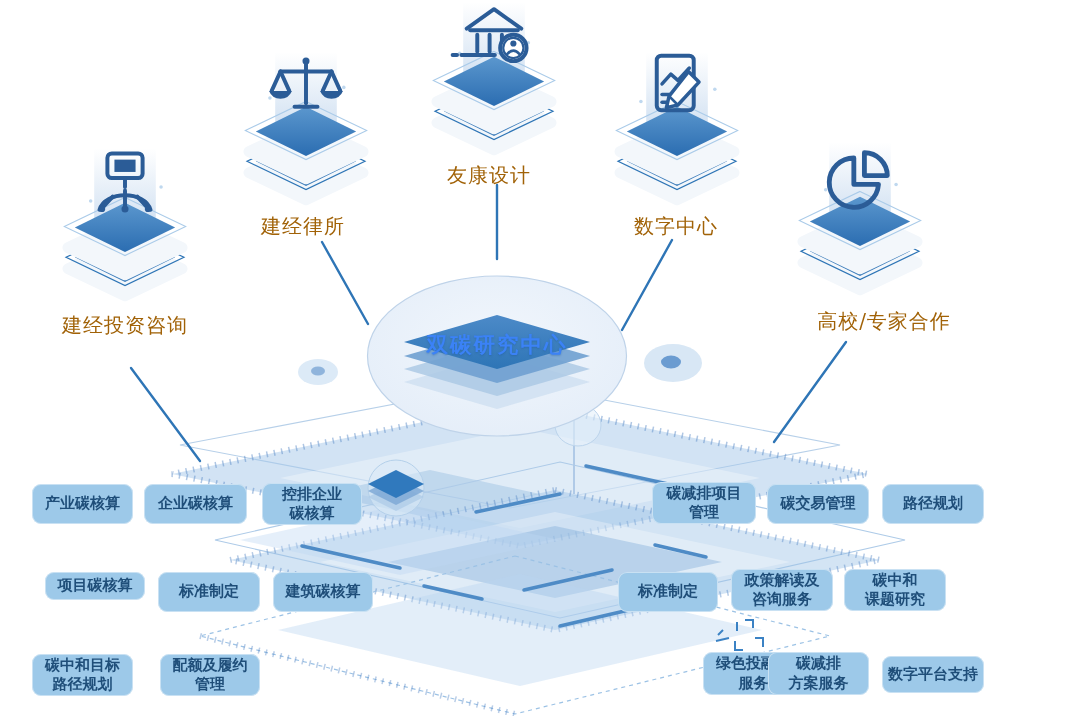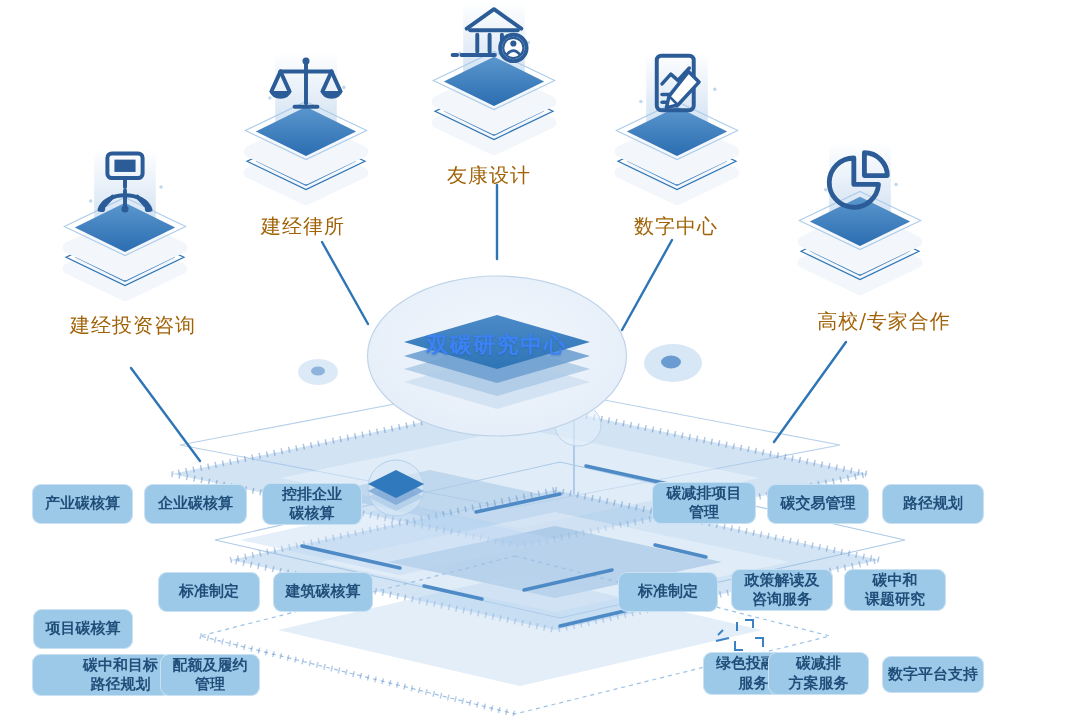--- a/index.html
+++ b/index.html
@@ -144,21 +144,21 @@
         <path d="M46,70 C52,48 98,48 104,70"></path>
         <line x1="75" y1="48" x2="75" y2="66"></line>
           <circle cx="75" cy="69" r="4" fill="#2B5C97" stroke="none"></circle>
         <line x1="61" y1="55" x2="51" y2="66"></line>
           <circle cx="49" cy="69" r="3.5" fill="#2B5C97" stroke="none"></circle>
         <line x1="89" y1="55" x2="99" y2="66"></line>
           <circle cx="101" cy="69" r="3.5" fill="#2B5C97" stroke="none"></circle>
       </g>
     </svg>
   </div>
-  <div class="p-label" style="left:125px;top:312px;margin-left:8px;">建经投资咨询</div>
+  <div class="p-label" style="left:125px;top:312px;">建经投资咨询</div>
 
   <div class="node" style="left:240px;top:52px;">
     <svg width="132" height="157" viewBox="0 0 150 178">
       <polygon points="75,106 140,137 75,168 10,137" fill="#F3F7FB" stroke="#F3F7FB" stroke-width="12" stroke-linejoin="round"></polygon>
       <polygon points="75,96 132,124 75,152 18,124" fill="#3C7DBB"></polygon>
       <path d="M75,92 L142,124 L75,156 L8,124 Z" fill="none" stroke="#2E75B6" stroke-width="1.4"></path>
       <polygon points="75,82 140,113 75,144 10,113" fill="#F3F7FB" stroke="#F3F7FB" stroke-width="12" stroke-linejoin="round"></polygon>
       <rect x="40" y="0" width="70" height="92" fill="url(#beamG)"></rect>
       <path d="M75,56 L144,89 L75,122 L6,89 Z" fill="none" stroke="#AACBE9" stroke-width="1.2"></path>
       <polygon points="75,62 132,90 75,118 18,90" fill="url(#diaG)"></polygon>
@@ -252,30 +252,30 @@
 
   <div class="cap" style="left:32px;top:484px;width:101px;height:40px;">产业碳核算</div>
   <div class="cap" style="left:144px;top:484px;width:103px;height:40px;">企业碳核算</div>
   <div class="cap" style="left:262px;top:483px;width:100px;height:42px;">控排企业
 碳核算</div>
   <div class="cap" style="left:652px;top:482px;width:104px;height:42px;">碳减排项目
 管理</div>
   <div class="cap" style="left:767px;top:484px;width:102px;height:40px;">碳交易管理</div>
   <div class="cap" style="left:882px;top:484px;width:102px;height:40px;">路径规划</div>
 
-  <div class="cap" style="left:33px;top:572px;width:100px;height:40px;margin-top:37px;">项目碳核算</div>
+  <div class="cap" style="left:45px;top:572px;width:100px;height:28px;">项目碳核算</div>
   <div class="cap" style="left:158px;top:572px;width:102px;height:40px;">标准制定</div>
   <div class="cap" style="left:273px;top:572px;width:100px;height:40px;">建筑碳核算</div>
   <div class="cap" style="left:618px;top:572px;width:100px;height:40px;">标准制定</div>
   <div class="cap" style="left:731px;top:569px;width:102px;height:42px;">政策解读及
 咨询服务</div>
   <div class="cap" style="left:844px;top:569px;width:102px;height:42px;">碳中和
 课题研究</div>
 
-  <div class="cap" style="left:32px;top:654px;width:101px;height:42px;padding-left:38px;">碳中和目标
+  <div class="cap" style="left:32px;top:654px;width:101px;height:42px;">碳中和目标
 路径规划</div>
   <div class="cap" style="left:160px;top:654px;width:100px;height:42px;">配额及履约
 管理</div>
   <div class="cap" style="left:655px;top:652px;width:101px;height:43px;margin-left:48px;">绿色投融资
 服务</div>
   <div class="cap" style="left:768px;top:652px;width:101px;height:43px;">碳减排
 方案服务</div>
   <div class="cap" style="left:882px;top:656px;width:102px;height:37px;">数字平台支持</div>
 
 </div>

